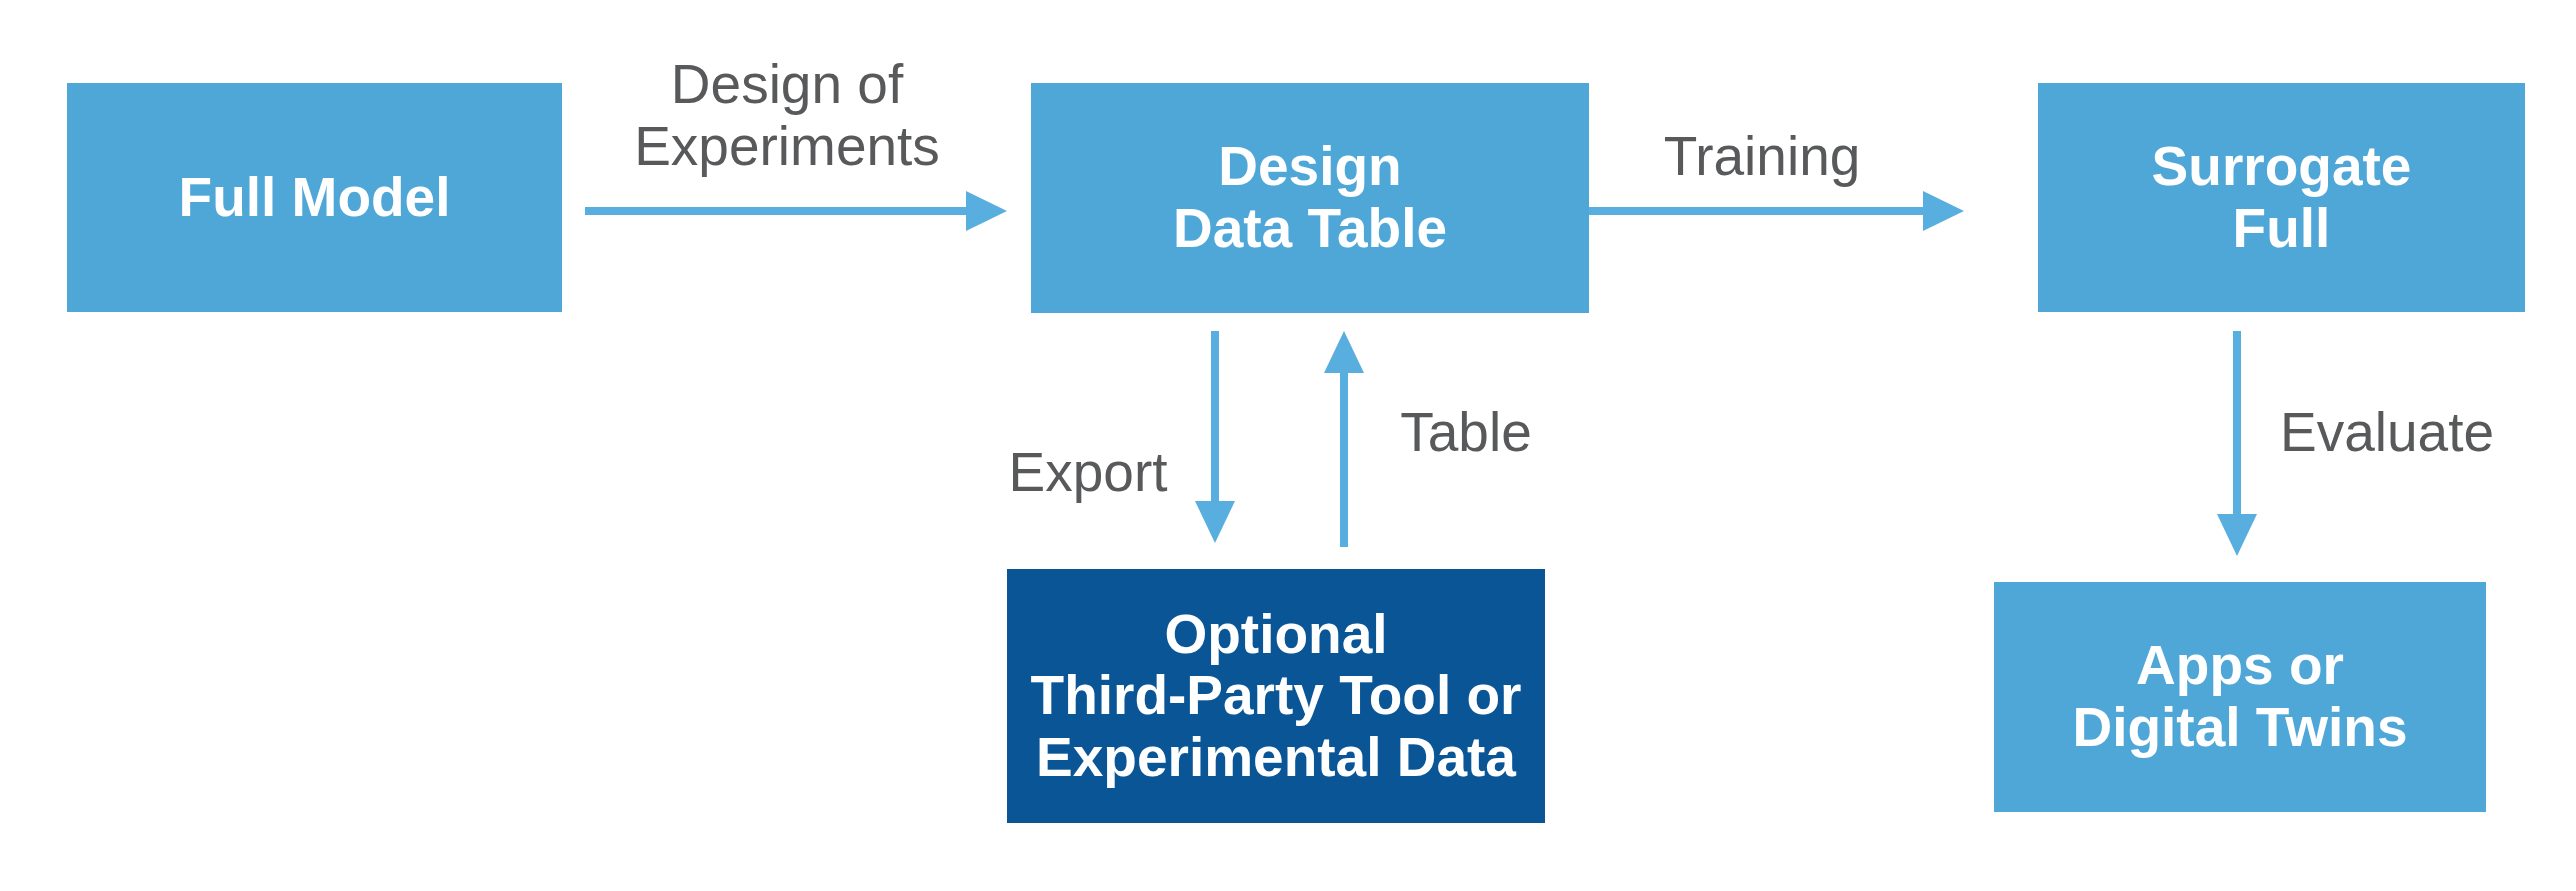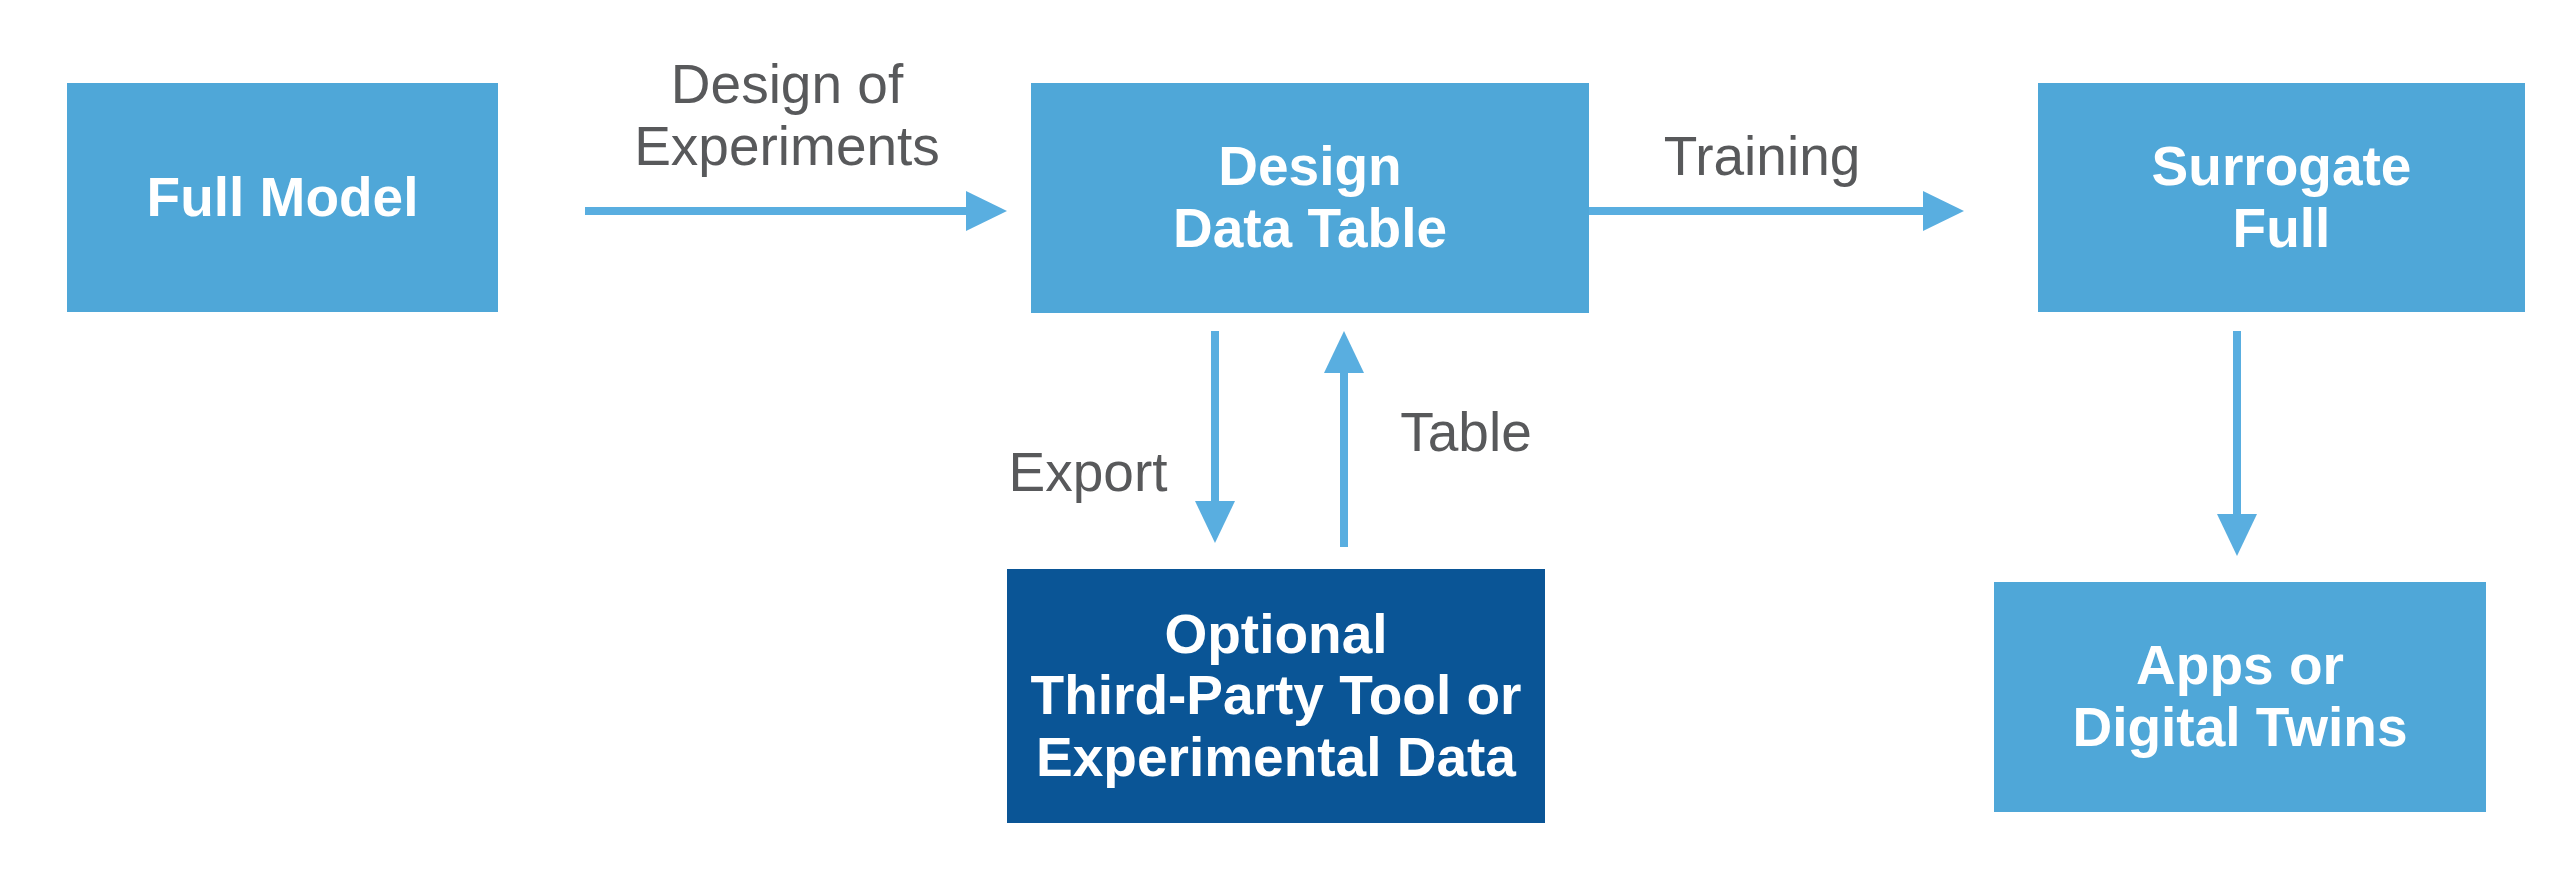--- a/index.html
+++ b/index.html
@@ -57,21 +57,21 @@
     border-right:20.3px solid transparent;
     border-top:42px solid var(--arrow);
   }
   .head-up{
     border-left:20.3px solid transparent;
     border-right:20.3px solid transparent;
     border-bottom:42px solid var(--arrow);
   }
 
   
-  #node-full-model        { left:67px;   top:83px; width:431px; height:229px; }
+  #node-full-model        { left:67px;   top:83px; width:495px; height:229px; }
   #node-design-data-table { left:1031px; top:83px; width:558px; height:230px; }
   #node-surrogate-model   { left:1994px; top:83px; width:487px; height:229px;margin-left:44px; }
   #node-optional          { left:1007px; top:569px; width:538px; height:254px; }
   #node-apps              { left:1994px; top:582px; width:492px; height:230px; }
 
   
   #arrow-doe-line        { left:585px;  top:207px; width:382px; height:7.7px; }
   #arrow-doe-head        { left:966px; top:191px; }
   #arrow-training-line   { left:1546px; top:207px; width:378px; height:7.7px; }
   #arrow-training-head   { left:1923px; top:191px; }
@@ -98,20 +98,21 @@
     <div>Design of</div>
     <div>Experiments</div>
   </div>
 
   <div class="edge-label" id="label-training">Training</div>
 
   <div class="edge-label" id="label-export">Export</div>
 
   <div class="edge-label" id="label-import">Table</div>
 
+  <div class="edge-label" id="label-evaluate">Evaluate</div>
 
   <div class="arrow-line" id="arrow-doe-line"></div>
   <div class="arrow-head head-right" id="arrow-doe-head"></div>
 
   <div class="arrow-line" id="arrow-training-line"></div>
   <div class="arrow-head head-right" id="arrow-training-head"></div>
 
   <div class="arrow-line" id="arrow-export-line"></div>
   <div class="arrow-head head-down" id="arrow-export-head"></div>
 

